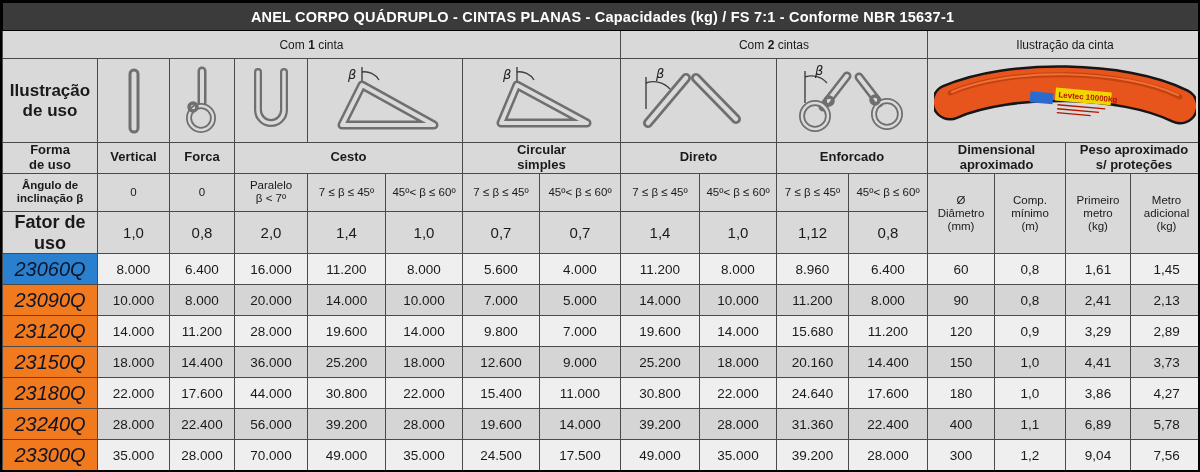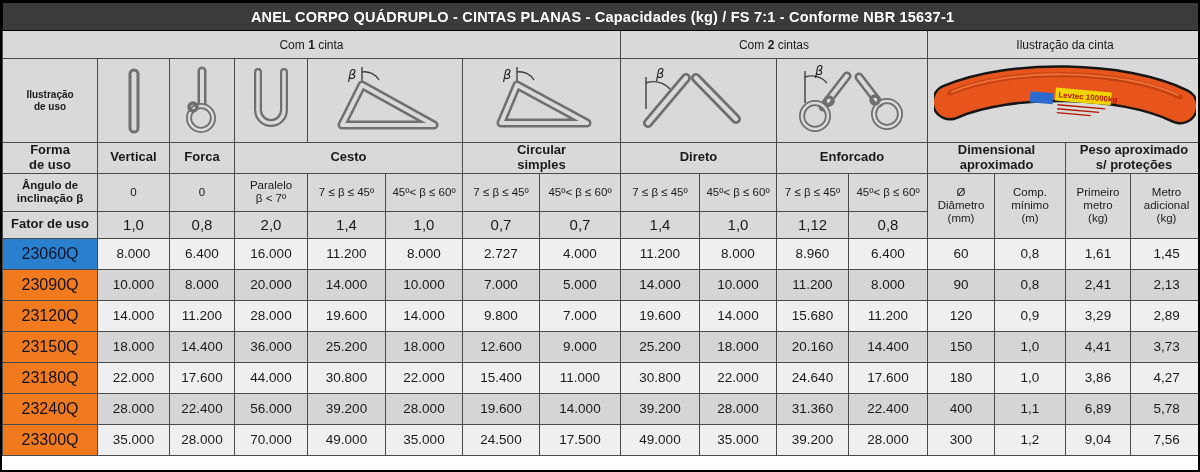--- a/index.html
+++ b/index.html
@@ -12,27 +12,27 @@
   .sheet{width:1200px;height:472px;overflow:hidden;border:2px solid #000;box-sizing:border-box;}
   table{border-collapse:collapse;table-layout:fixed;width:1200px;}
   td{border:1px solid var(--border);text-align:center;vertical-align:middle;padding:0 2px;overflow:hidden;box-sizing:border-box;}
   .pre{white-space:pre-line;}
   .title-row td{background:var(--title-bg);color:#fff;font-weight:bold;font-size:14.5px;height:28px;letter-spacing:.2px;border-color:#000;}
   .group-row td{background:var(--header-bg);font-size:12px;height:28px;}
   .illus-row td{background:var(--header-bg);height:84px;}
   .forma-row td{background:var(--header-bg);font-weight:bold;font-size:13px;height:27px;line-height:1.15;}
   .ang-row td{background:var(--header-bg);font-size:11.5px;height:38px;line-height:1.15;}
   .fator-row td{background:var(--header-bg);font-size:15px;height:27px;}
-  .rowlabel{font-weight:bold;font-size:10px;line-height:1.15;}
-  .fator-row .rowlabel{font-size:13px;}
+  .rowlabel{font-weight:bold;font-size:17px;line-height:1.15;}
+  .fator-row .rowlabel{font-size:18px;}
   .dimsub{font-size:11.5px;line-height:1.2;background:var(--header-bg);}
   .data tr td{font-size:13.5px;height:31px;}
   .data tr:nth-child(odd) td{background:var(--row-light);}
   .data tr:nth-child(even) td{background:var(--row-dark);}
-  .data td.code{font-size:16px;color:#101426;background:var(--code-orange) !important;}
+  .data td.code{font-size:20px;color:#101426;background:var(--code-orange) !important;font-style:italic;}
   .data tr:first-child td.code{background:var(--code-blue) !important;}
   svg{display:block;margin:0 auto;}
   .tube-o{stroke:#6f6f6f;fill:none;}
   .tube-i{stroke:#dadada;fill:none;}
   .ref{stroke:#3f3f3f;stroke-width:1.4;fill:none;}
   .beta{font-size:13px;font-style:italic;fill:#222;font-family:"DejaVu Sans",sans-serif;}
 </style>
 </head>
 <body>
 
@@ -216,21 +216,21 @@
 
 </tbody>
       <tbody class="data">
 <tr>
   <td class="code">23060Q</td>
   <td>8.000</td>
           <td>6.400</td>
           <td>16.000</td>
           <td>11.200</td>
           <td>8.000</td>
-          <td>2.727</td>
+          <td>5.600</td>
           <td>4.000</td>
           <td>11.200</td>
           <td>8.000</td>
           <td>8.960</td>
           <td>6.400</td>
           <td>60</td>
           <td>0,8</td>
           <td>1,61</td>
           <td>1,45</td>
 </tr>

